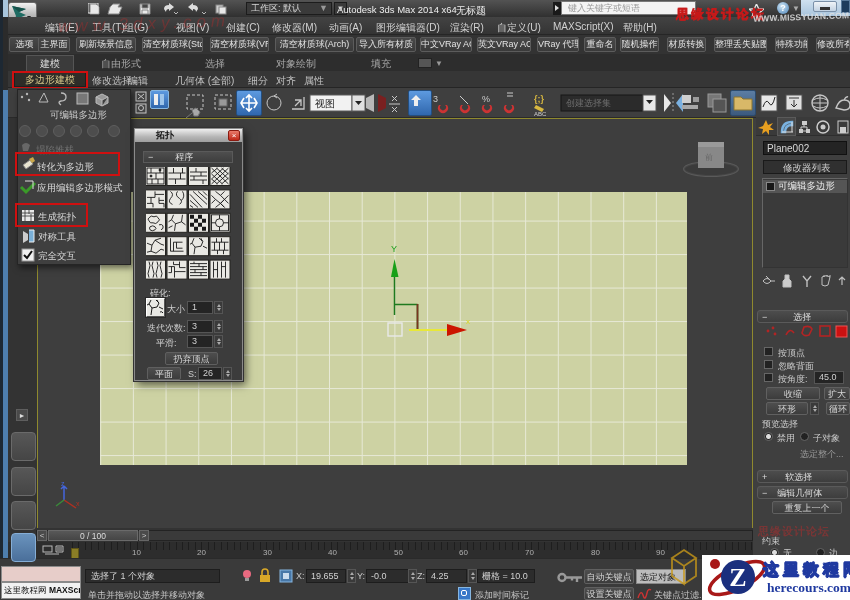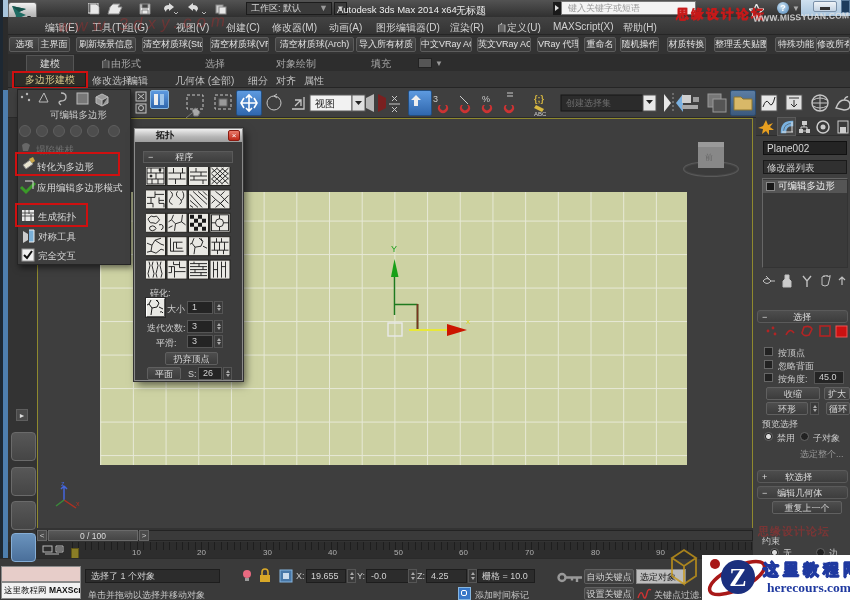--- a/index.html
+++ b/index.html
@@ -78,21 +78,21 @@
 <div class="sb" style="left:210px;width:59px;">清空材质球(VR)</div>
 <div class="sb" style="left:275px;width:79px;">清空材质球(Arch)</div>
 <div class="sb" style="left:356px;width:60px;">导入所有材质</div>
 <div class="sb" style="left:420px;width:52px;">中文VRay AO</div>
 <div class="sb" style="left:477px;width:54px;">英文VRay AO</div>
 <div class="sb" style="left:537px;width:42px;">VRay 代理</div>
 <div class="sb" style="left:584px;width:32px;">重命名</div>
 <div class="sb" style="left:620px;width:39px;">随机操作</div>
 <div class="sb" style="left:667px;width:39px;">材质转换</div>
 <div class="sb" style="left:714px;width:53px;">整理丢失贴图</div>
-<div class="sb" style="left:775px;width:42px;">特殊功能</div>
+<div class="sb" style="left:775px;width:33px;">特殊功能</div>
 <div class="sb" style="left:816px;width:34px;">修改所有</div>
 <div class="abs" id="ribtabs" style="left:0;top:54px;width:850px;height:17px;background:#2d2d2d;"></div>
 <div class="abs" style="left:26px;top:55px;width:48px;height:16px;background:#3b3b3b;border:1px solid #555;border-bottom:none;color:#ddd;font-size:10px;text-align:center;line-height:15px;">建模</div>
 <div class="abs txt" style="left:101px;top:57px;color:#a8a8a8;">自由形式</div>
 <div class="abs txt" style="left:205px;top:57px;color:#a8a8a8;">选择</div>
 <div class="abs txt" style="left:276px;top:57px;color:#a8a8a8;">对象绘制</div>
 <div class="abs txt" style="left:371px;top:57px;color:#a8a8a8;">填充</div>
 <div class="abs" style="left:418px;top:58px;width:14px;height:10px;background:#555;border:1px solid #222;"></div>
 <div class="abs" style="left:435px;top:59px;color:#999;font-size:8px;">▼</div>
 <div class="abs" id="ribsub" style="left:0;top:71px;width:850px;height:17px;background:#363636;border-bottom:1px solid #252525;"></div>
@@ -220,21 +220,21 @@
       <rect x="50" y="11" width="4" height="4" fill="#ccc"></rect>
       <path d="M48,7 v2 M45,13 h8 M45,9 h6 M45,9 v2 M51,9 v2" stroke="#ccc" fill="none"></path>
   <circle cx="67" cy="9" r="6" fill="none" stroke="#ccc" stroke-width="1.5"></circle>
       <circle cx="67" cy="9" r="2.5" fill="#ccc"></circle>
   <rect x="82" y="3" width="10" height="12" fill="none" stroke="#ccc"></rect>
       <path d="M84,15 v-6 h6 v6" fill="#ccc"></path>
  </g>
 </svg>
 
 <div class="abs" style="left:763px;top:141px;width:84px;height:14px;background:#242424;border:1px solid #111;color:#d8d8d8;font-size:10px;line-height:13px;padding-left:3px;">Plane002</div>
-<div class="abs" style="left:763px;top:160px;width:84px;height:14px;background:#303030;border:1px solid #1a1a1a;color:#cccccc;font-size:9.5px;line-height:13px;padding-left:3px;">修改器列表</div>
+<div class="abs" style="left:763px;top:160px;width:84px;height:14px;background:#303030;border:1px solid #1a1a1a;color:#cccccc;font-size:9.5px;line-height:13px;padding-left:19px;">修改器列表</div>
 <div class="abs" style="left:762px;top:178px;width:86px;height:90px;background:#3a3a3a;border:1px solid #666;border-right-color:#333;border-bottom-color:#333;"></div>
 <div class="abs" style="left:763px;top:180px;width:84px;height:13px;background:#555;color:#eee;font-size:9.5px;line-height:12px;"><span style="display:inline-block;width:9px;height:9px;background:#181818;border:1px solid #888;margin:1px 3px 0 3px;vertical-align:-2px;"></span>可编辑多边形</div>
 
 <svg class="abs" style="left:760px;top:272px;" width="90" height="18" viewBox="0 0 90 18" fill="none" stroke="#c0c0c0">
  <path d="M3,9 q4,-5 8,0 q-4,5 -8,0 M11,9 h4 M6,4 l4,4"></path>
  <path d="M25,3 h4 v4 l2,2 v6 h-8 v-6 l2,-2 z" fill="#ccc"></path>
  <path d="M43,4 l4,5 4,-5 M47,9 v6" stroke-width="1.4"></path>
  <path d="M62,5 q5,-3 8,0 l-2,8 q-3,2 -6,0 z M64,5 v-2 M67,5 v-2 M70,5 v-2"></path>
  <path d="M82,13 v-8 m-3,3 l3,-3 3,3" stroke-width="1.2"></path>
 </svg>

